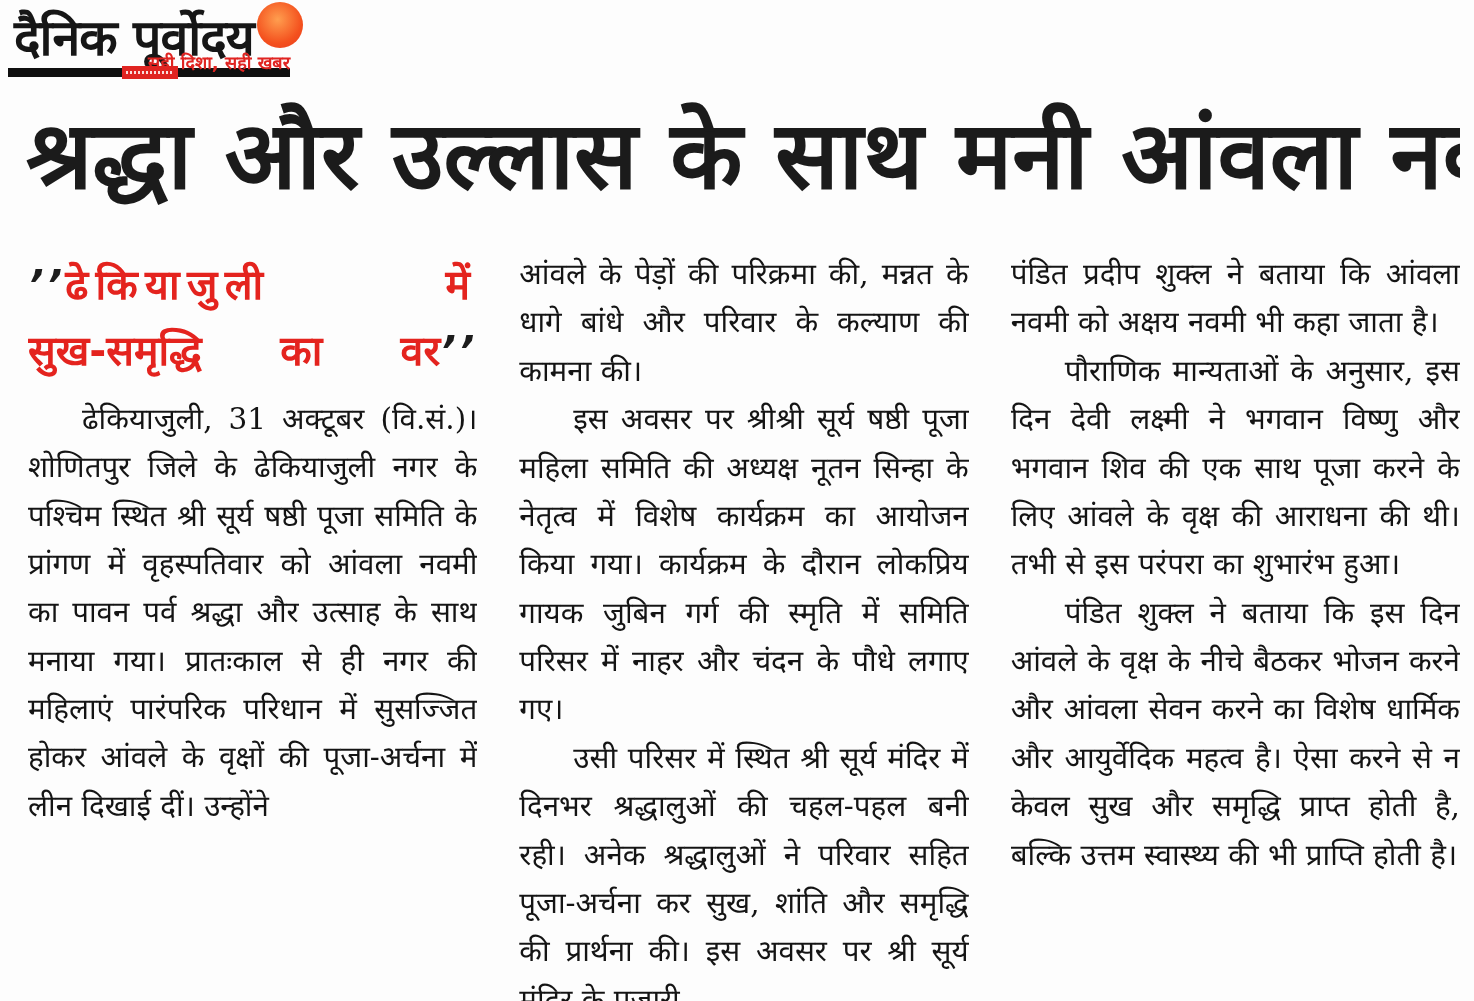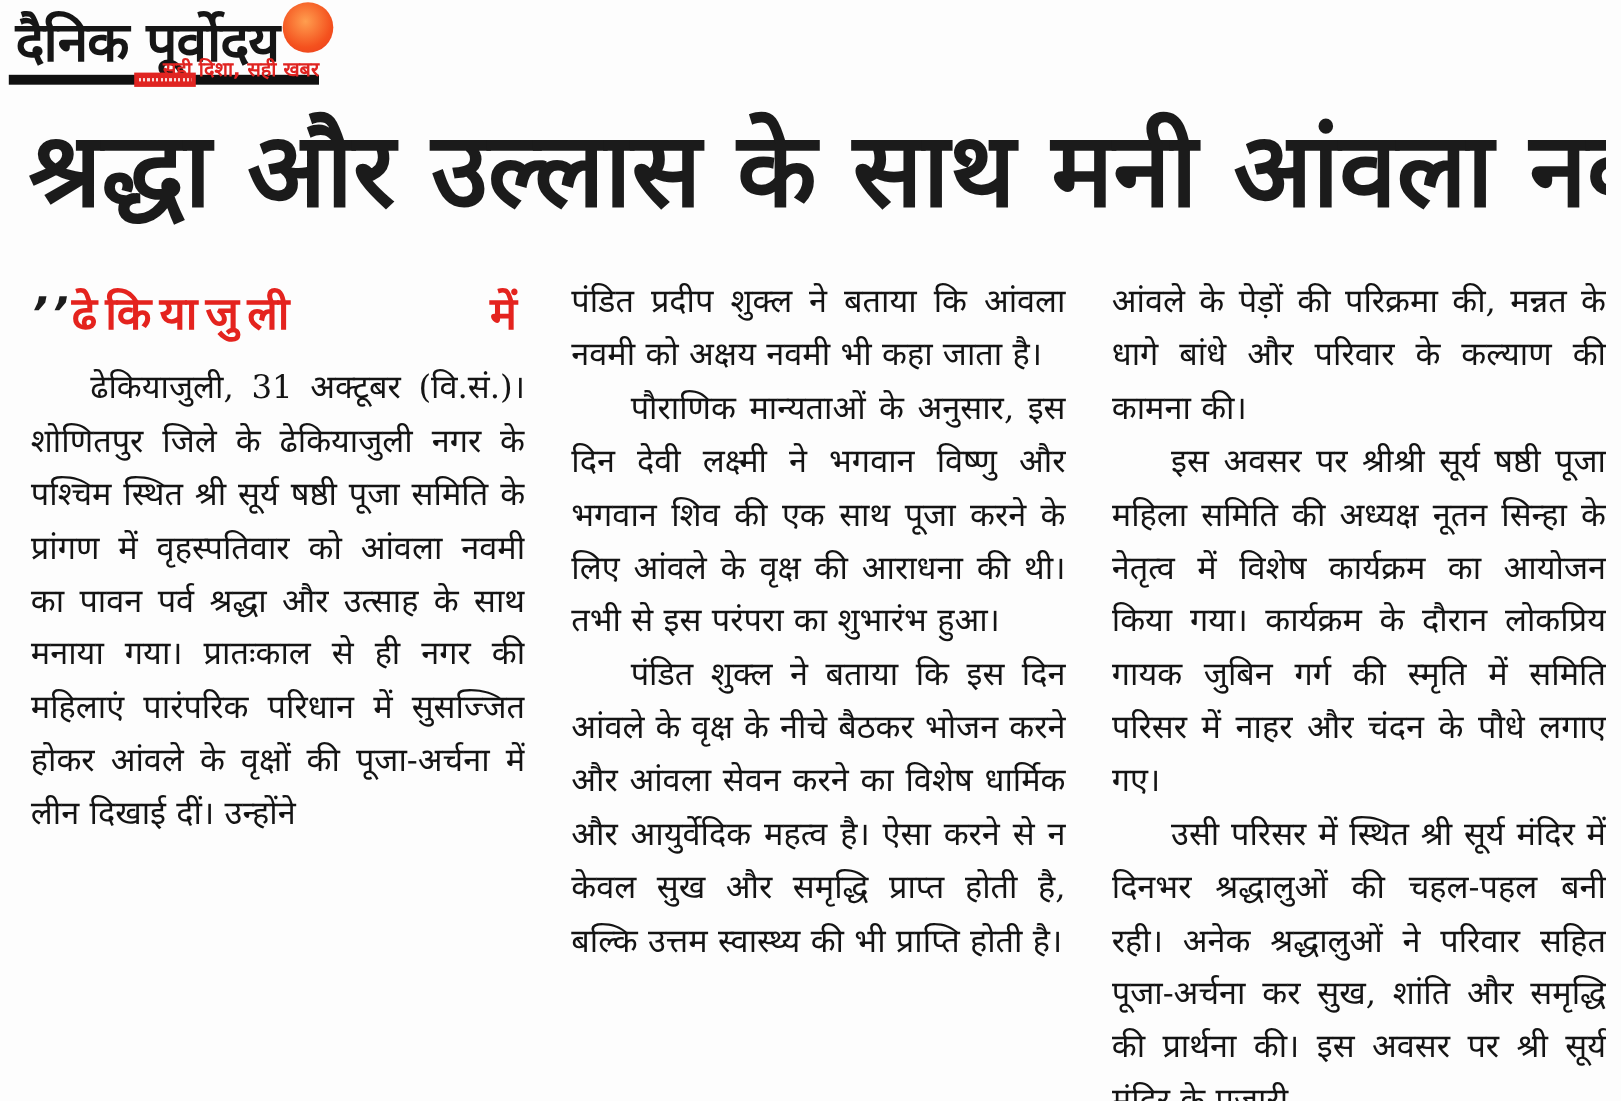--- a/index.html
+++ b/index.html
@@ -73,29 +73,30 @@
   <div class="badge"></div>
 </div>
 
 <h1 class="headline">श्रद्धा और उल्लास के साथ मनी आंवला नवमी</h1>
 
 <div class="cols">
 
   <div class="col">
     <div class="pq">
       <div class="pq-line"><span class="pq-q">’’</span><span class="ls">ढेकियाजुली में</span></div>
+      <div class="pq-line"><span>सुख-समृद्धि का वर</span><span class="pq-q">’’</span></div>
     </div>
     <p class="para indent"><span class="dateline-bold">ढेकियाजुली, 31 अक्टूबर</span><span> (वि.सं.)। शोणितपुर जिले के ढेकियाजुली नगर के पश्चिम स्थित श्री सूर्य षष्ठी पूजा समिति के प्रांगण में वृहस्पतिवार को आंवला नवमी का पावन पर्व श्रद्धा और उत्साह के साथ मनाया गया। प्रातःकाल से ही नगर की महिलाएं पारंपरिक परिधान में सुसज्जित होकर आंवले के वृक्षों की पूजा-अर्चना में लीन दिखाई दीं। उन्होंने</span></p>
+  </div>
+
+  <div class="col">
+    <p class="para">आंवले के पेड़ों की परिक्रमा की, मन्नत के धागे बांधे और परिवार के कल्याण की कामना की।</p>
+    <p class="para indent">इस अवसर पर श्रीश्री सूर्य षष्ठी पूजा महिला समिति की अध्यक्ष नूतन सिन्हा के नेतृत्व में विशेष कार्यक्रम का आयोजन किया गया। कार्यक्रम के दौरान लोकप्रिय गायक जुबिन गर्ग की स्मृति में समिति परिसर में नाहर और चंदन के पौधे लगाए गए।</p>
+    <p class="para indent">उसी परिसर में स्थित श्री सूर्य मंदिर में दिनभर श्रद्धालुओं की चहल-पहल बनी रही। अनेक श्रद्धालुओं ने परिवार सहित पूजा-अर्चना कर सुख, शांति और समृद्धि की प्रार्थना की। इस अवसर पर श्री सूर्य मंदिर के पुजारी</p>
   </div>
 
   <div class="col">
     <p class="para">पंडित प्रदीप शुक्ल ने बताया कि आंवला नवमी को अक्षय नवमी भी कहा जाता है।</p>
     <p class="para indent">पौराणिक मान्यताओं के अनुसार, इस दिन देवी लक्ष्मी ने भगवान विष्णु और भगवान शिव की एक साथ पूजा करने के लिए आंवले के वृक्ष की आराधना की थी। तभी से इस परंपरा का शुभारंभ हुआ।</p>
     <p class="para indent">पंडित शुक्ल ने बताया कि इस दिन आंवले के वृक्ष के नीचे बैठकर भोजन करने और आंवला सेवन करने का विशेष धार्मिक और आयुर्वेदिक महत्व है। ऐसा करने से न केवल सुख और समृद्धि प्राप्त होती है, बल्कि उत्तम स्वास्थ्य की भी प्राप्ति होती है।</p>
   </div>
 
-  <div class="col">
-    <p class="para">आंवले के पेड़ों की परिक्रमा की, मन्नत के धागे बांधे और परिवार के कल्याण की कामना की।</p>
-    <p class="para indent">इस अवसर पर श्रीश्री सूर्य षष्ठी पूजा महिला समिति की अध्यक्ष नूतन सिन्हा के नेतृत्व में विशेष कार्यक्रम का आयोजन किया गया। कार्यक्रम के दौरान लोकप्रिय गायक जुबिन गर्ग की स्मृति में समिति परिसर में नाहर और चंदन के पौधे लगाए गए।</p>
-    <p class="para indent">उसी परिसर में स्थित श्री सूर्य मंदिर में दिनभर श्रद्धालुओं की चहल-पहल बनी रही। अनेक श्रद्धालुओं ने परिवार सहित पूजा-अर्चना कर सुख, शांति और समृद्धि की प्रार्थना की। इस अवसर पर श्री सूर्य मंदिर के पुजारी</p>
-  </div>
-
 </div>
 
 </body></html>

